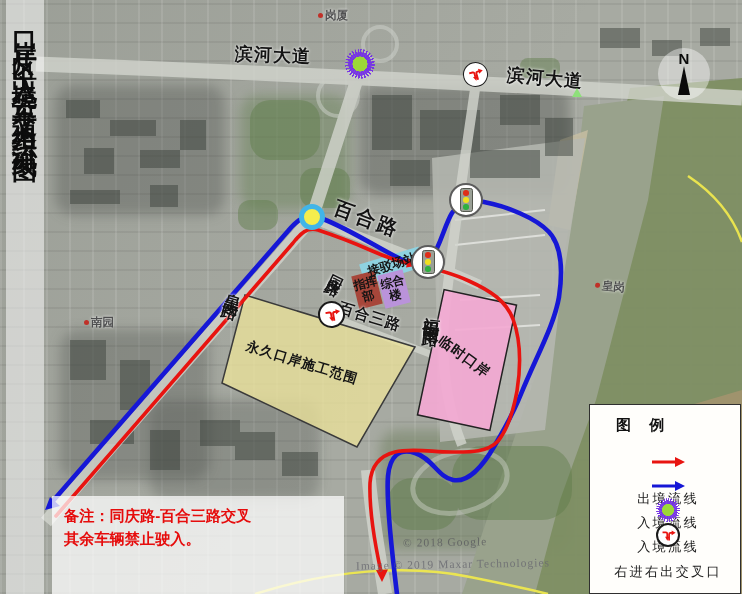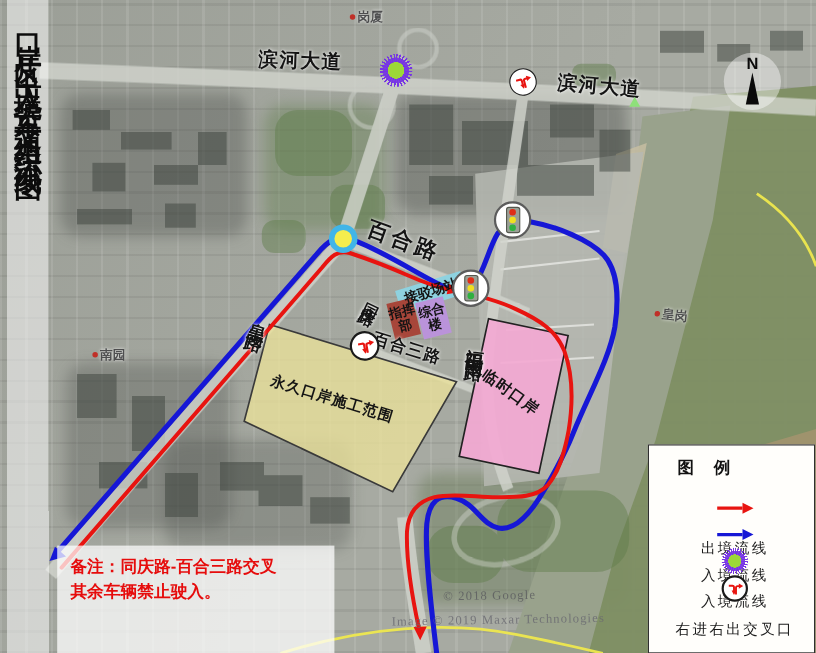--- a/index.html
+++ b/index.html
@@ -23,27 +23,27 @@
               background:#c03028;margin-right:2px;vertical-align:middle;}
   .wm{position:absolute;font-family:"Liberation Serif",serif;white-space:nowrap;
       color:rgba(85,85,90,.72);letter-spacing:1px;font-size:11.5px;}
   
   #title-strip{position:absolute;left:6px;top:0;width:38px;height:594px;
                background:rgba(250,250,250,.55);display:flex;justify-content:center;}
   #title-strip .t{writing-mode:vertical-lr;text-orientation:upright;
                   font-size:25px;font-weight:bold;color:#0c0c0c;
                   letter-spacing:8.5px;padding-top:12px;line-height:38px;}
   
-  #note{position:absolute;left:52px;top:496px;width:252px;height:98px;
+  #note{position:absolute;left:52px;top:496px;width:292px;height:98px;
         background:rgba(255,255,255,.74);padding:8px 10px 0 12px;box-sizing:border-box;}
   #note div{font-size:15.2px;font-weight:bold;color:#e60c0c;line-height:23px;white-space:nowrap;}
   
   #legend{position:absolute;left:589px;top:404px;width:152px;height:190px;
           background:#fffefb;border:1px solid #2f2f2f;box-sizing:border-box;}
-  #legend .lt{font-family:Liberation Serif, serif;font-weight:bold;font-size:15px;
+  #legend .lt{font-family:Liberation Sans, sans-serif;font-weight:bold;font-size:15px;
               letter-spacing:7px;color:#111;margin:11px 0 8px 26px;}
   .lrow{display:flex;align-items:center;height:24.2px;padding-left:6px;gap:9px;flex-direction:column;}
   .lic{width:38px;display:flex;justify-content:center;align-items:center;flex:0 0 38px;}
   .llab{font-family:"Liberation Serif",serif;font-size:13.2px;color:#1a1a1a;
         letter-spacing:2.2px;white-space:nowrap;}
   
   .ic-full{width:30px;height:30px;border-radius:50%;background:
      radial-gradient(circle,#9cd838 0 35%,rgba(0,0,0,0) 36%),
      radial-gradient(circle,rgba(0,0,0,0) 0 31%,rgba(118,52,228,.92) 32% 55%,rgba(0,0,0,0) 56%),
      repeating-conic-gradient(#7634e4 0 6deg,rgba(0,0,0,0) 6deg 13deg);}

